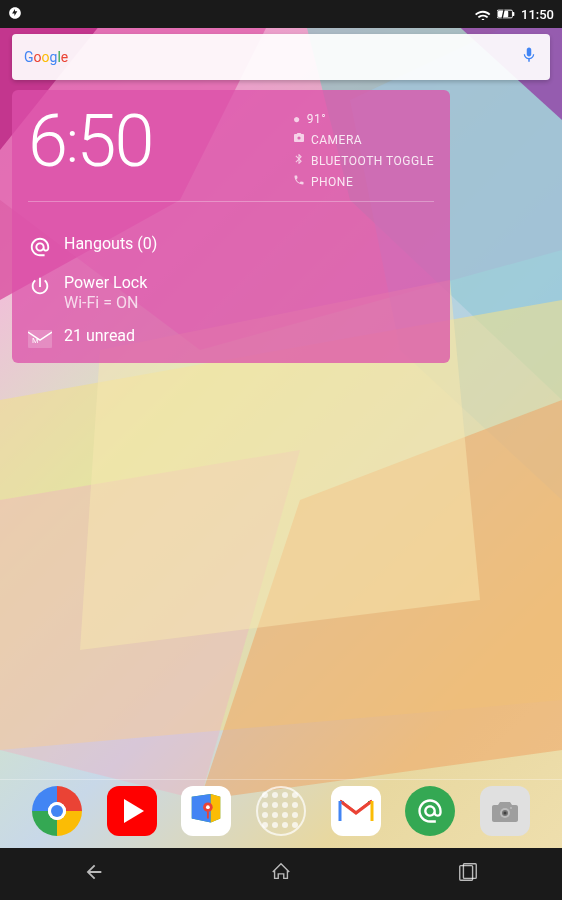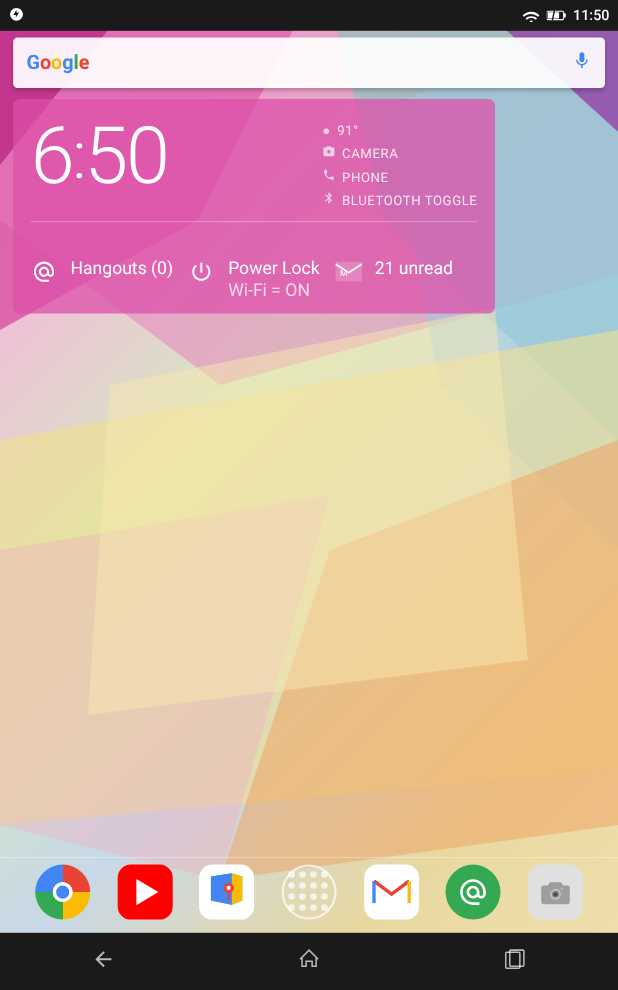--- a/index.html
+++ b/index.html
@@ -79,22 +79,22 @@
       background: rgba(255,255,255,0.92);
       border-radius: 4px;
       z-index: 100;
       display: flex;
       align-items: center;
       padding: 0 12px;
       box-shadow: 0 2px 4px rgba(0,0,0,0.2);
     }
 
     #search-bar-logo {
-      font-size: 18px;
-      font-weight: bold;
+      font-size: 14px;
+      font-weight: normal;
       color: #4285f4;
       margin-right: 16px;
     }
     #search-bar-logo span:nth-child(1) { color: #4285f4; }
     #search-bar-logo span:nth-child(2) { color: #ea4335; }
     #search-bar-logo span:nth-child(3) { color: #fbbc05; }
     #search-bar-logo span:nth-child(4) { color: #4285f4; }
     #search-bar-logo span:nth-child(5) { color: #34a853; }
     #search-bar-logo span:nth-child(6) { color: #ea4335; }
 
@@ -172,21 +172,21 @@
     }
 
     #widget-divider {
       height: 1px;
       background: rgba(255,255,255,0.3);
       margin: 12px 0;
     }
 
     #widget-items {
       display: flex;
-      flex-direction: row;
+      flex-direction: column;
       gap: 14px;
       margin-top: 32px;
     }
 
     .widget-item {
       display: flex;
       align-items: flex-start;
       gap: 12px;
       color: white;
     }
@@ -435,32 +435,32 @@
         <span class="shortcut-icon">
           <svg width="12" height="12" viewBox="0 0 24 24" fill="rgba(255,255,255,0.7)">
             <path d="M12 15.2A3.2 3.2 0 0 1 8.8 12 3.2 3.2 0 0 1 12 8.8 3.2 3.2 0 0 1 15.2 12 3.2 3.2 0 0 1 12 15.2M20 4h-3.17L15 2H9L7.17 4H4a2 2 0 0 0-2 2v12a2 2 0 0 0 2 2h16a2 2 0 0 0 2-2V6a2 2 0 0 0-2-2z"></path>
           </svg>
         </span>
         <span>CAMERA</span>
       </div>
       <div class="shortcut-item">
         <span class="shortcut-icon">
           <svg width="12" height="12" viewBox="0 0 24 24" fill="rgba(255,255,255,0.7)">
+            <path d="M17.71 7.71L12 2h-1v7.59L6.41 5 5 6.41 10.59 12 5 17.59 6.41 19 11 14.41V22h1l5.71-5.71-4.3-4.29 4.3-4.29zM13 5.83l1.88 1.88L13 9.59V5.83zm1.88 10.46L13 18.17v-3.76l1.88 1.88z"></path>
+          </svg>
+        </span>
+        <span>BLUETOOTH TOGGLE</span>
+      </div>
+      <div class="shortcut-item">
+        <span class="shortcut-icon">
+          <svg width="12" height="12" viewBox="0 0 24 24" fill="rgba(255,255,255,0.7)">
             <path d="M6.62 10.79c1.44 2.83 3.76 5.14 6.59 6.59l2.2-2.2c.27-.27.67-.36 1.02-.24 1.12.37 2.33.57 3.57.57.55 0 1 .45 1 1V20c0 .55-.45 1-1 1-9.39 0-17-7.61-17-17 0-.55.45-1 1-1h3.5c.55 0 1 .45 1 1 0 1.25.2 2.45.57 3.57.11.35.03.74-.25 1.02l-2.2 2.2z"></path>
           </svg>
         </span>
         <span>PHONE</span>
-      </div>
-      <div class="shortcut-item">
-        <span class="shortcut-icon">
-          <svg width="12" height="12" viewBox="0 0 24 24" fill="rgba(255,255,255,0.7)">
-            <path d="M17.71 7.71L12 2h-1v7.59L6.41 5 5 6.41 10.59 12 5 17.59 6.41 19 11 14.41V22h1l5.71-5.71-4.3-4.29 4.3-4.29zM13 5.83l1.88 1.88L13 9.59V5.83zm1.88 10.46L13 18.17v-3.76l1.88 1.88z"></path>
-          </svg>
-        </span>
-        <span>BLUETOOTH TOGGLE</span>
       </div>
     </div>
   </div>
 
   <div id="widget-divider"></div>
 
   <div id="widget-items">
 
     <div class="widget-item">
       <div class="widget-item-icon">

